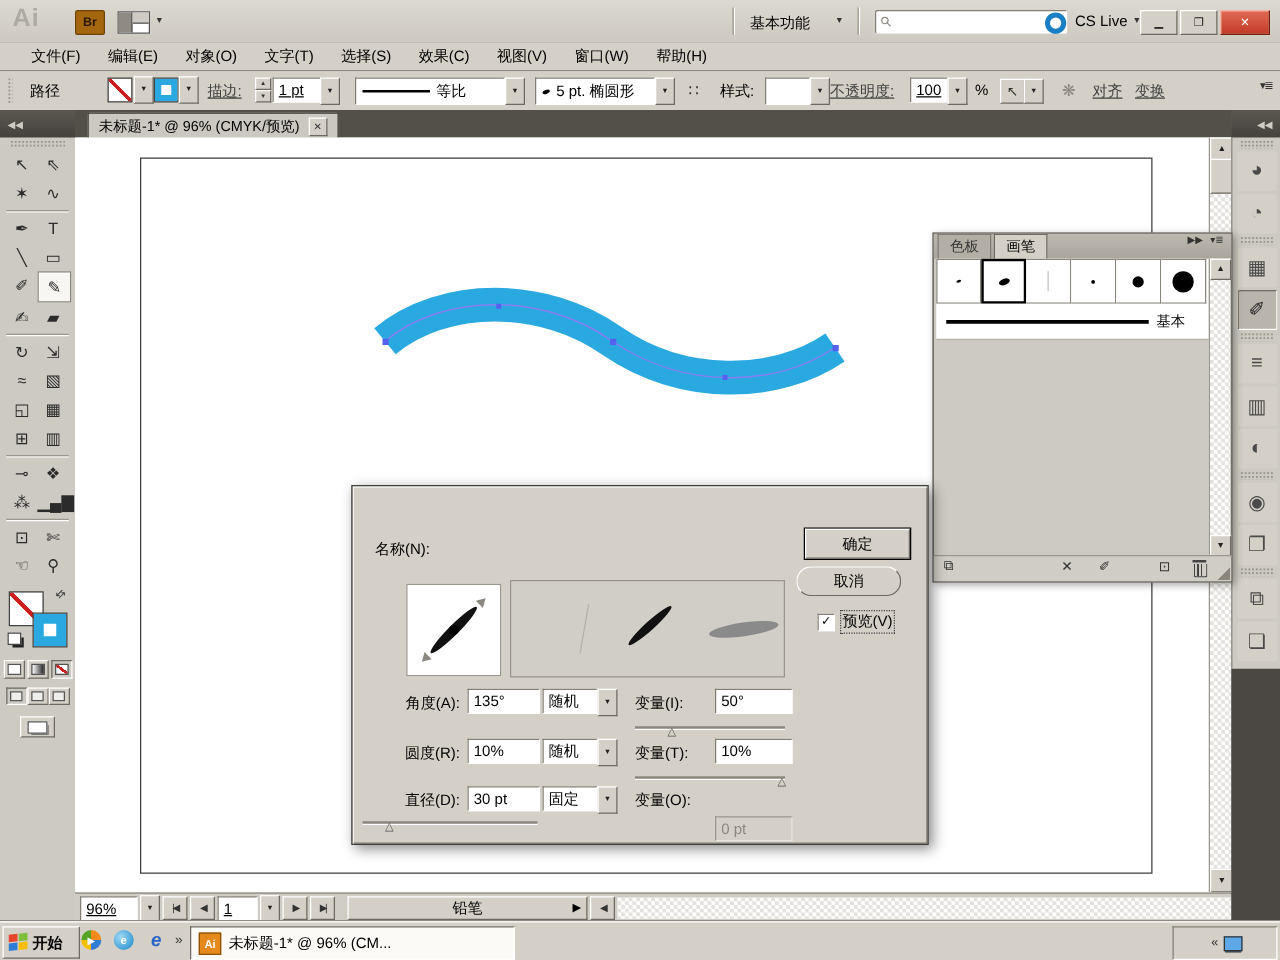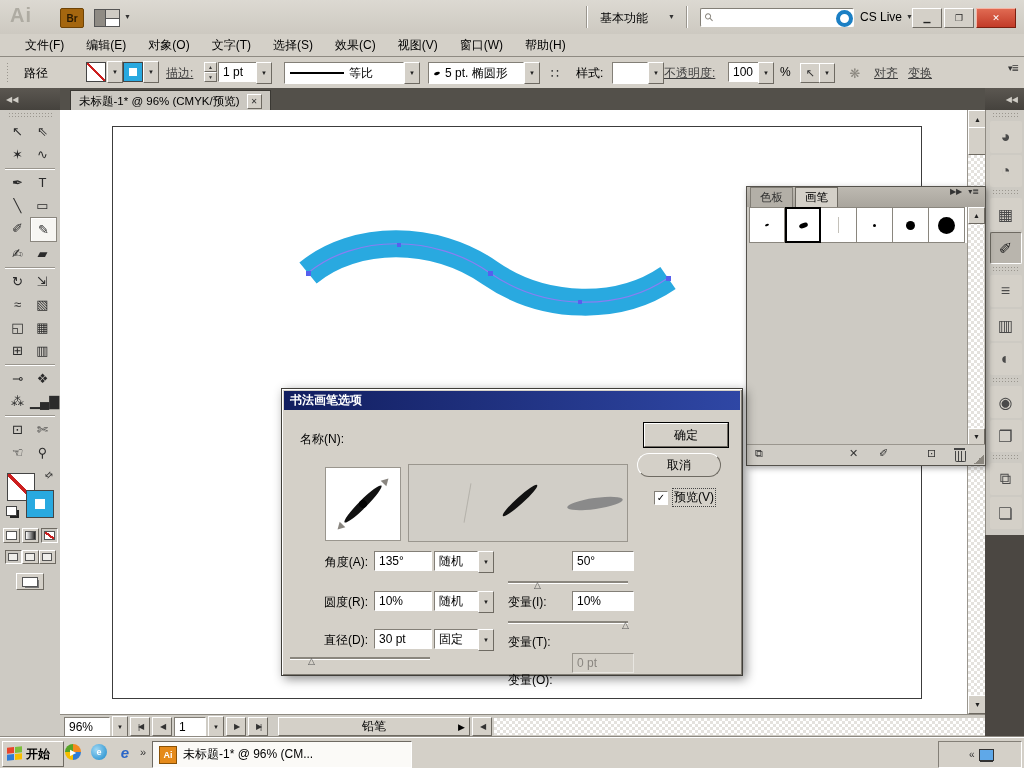--- a/index.html
+++ b/index.html
@@ -47,21 +47,21 @@
   .controlbar{position:absolute;left:0;top:57px;width:1024px;height:31px;background:#D4D0C8;border-bottom:5px solid #c2410c;}
   .cb{position:absolute;top:8px;}
   .swatchbtn{position:absolute;top:4px;height:22px;display:flex;align-items:center;gap:1px;}
   .sw{width:18px;height:18px;border:1px solid #444;}
   .sw.none{background:linear-gradient(to top right,#fff 45%,#CC1F1F 45%,#CC1F1F 55%,#fff 55%);}
   .sw.cyan{background:#fff;border:5px solid #29A9E0;box-sizing:border-box;outline:1px solid #444;}
   .ddbtn{width:14px;height:20px;display:grid;place-items:center;}
   .ddbtn::after{content:"▼";font-size:6px;color:#222;}
   .spinner{position:absolute;left:204px;top:5px;width:13px;height:20px;display:flex;flex-direction:column;}
   .spinner span{flex:1;display:grid;place-items:center;font-size:5px;color:#333;border:1px solid;border-color:#fff #6E6A62 #6E6A62 #fff;background:#D4D0C8;}
-  .field{height:18px;display:flex;align-items:center;padding-left:4px;}
+  .field{height:18px;display:flex;align-items:center;padding-left:4px;text-decoration:underline;}
   .combo{position:absolute;display:flex;align-items:stretch;}
   .combo .ctext{display:flex;align-items:center;gap:5px;padding:0 5px;border:1px solid;border-color:#837F77 #fff #fff #837F77;background:#fff;}
   .hline{display:inline-block;width:54px;height:2px;background:#000;}
   .minidash{display:inline-block;width:6px;height:3px;background:#000;border-radius:50%;transform:rotate(-20deg);}
   .cicon{position:absolute;display:grid;place-items:center;color:#333;}
   .panelmenu{position:absolute;right:6px;top:6px;font-size:9px;color:#333;letter-spacing:-1px;}
 
   
   .toolpanel{position:absolute;left:0;top:88px;width:60px;height:649px;background:#CDCAC3;border-right:1px solid #8E8A82;}
   .phead{height:22px;background:linear-gradient(#5B5751,#45423D);color:#cfccc5;font-size:8px;display:flex;align-items:center;padding:0 6px;}
@@ -161,21 +161,21 @@
   .tip .ar1{left:-6px;border-right:7px solid #8a8680;}
   .tip .ar2{right:-6px;border-left:7px solid #8a8680;}
   .strokebox{position:absolute;left:126px;top:75px;width:218px;height:76px;background:#D1CEC7;border:1px solid #9a968e;}
   .sp1{position:absolute;left:58px;top:18px;width:1px;height:40px;background:#b4b1aa;transform:rotate(10deg);}
   .sp2{position:absolute;left:88px;top:32px;width:46px;height:7px;background:#111;border-radius:50%;transform:rotate(-42deg);}
   .sp3{position:absolute;left:158px;top:33px;width:56px;height:11px;background:#8a8a8a;border-radius:50%;transform:rotate(-8deg);}
   .drow{position:absolute;left:0;width:100%;height:22px;}
   .dlabel{position:absolute;left:14px;width:72px;text-align:right;top:3px;}
   .dinput{left:92px;top:0;width:48px;}
   .dmode{left:152px;top:0;width:60px;}
-  .dvlabel{position:absolute;left:226px;top:3px;margin-top:40px;}
+  .dvlabel{position:absolute;left:226px;top:3px;}
   .dvinput{left:290px;top:0;width:52px;}
   .slider{position:absolute;height:2px;background:#8a867e;box-shadow:0 1px 0 #fff;}
   .stri{position:absolute;font-size:9px;line-height:8px;color:#555;}
 
   
   .taskbar{position:absolute;left:0;top:737px;width:1024px;height:31px;background:#D4D0C8;border-top:1px solid #fff;box-shadow:0 -1px 0 #8E8A82;}
   .startbtn{position:absolute;left:2px;top:3px;width:56px;height:24px;display:flex;align-items:center;gap:4px;padding-left:4px;font-weight:bold;font-size:12px;}
   .flag{width:15px;height:14px;display:grid;grid-template:6px 6px / 7px 7px;gap:1px;transform:skewY(-6deg);}
   .flag div:nth-child(1){background:#E8452C;}.flag div:nth-child(2){background:#7DBE3B;}
   .flag div:nth-child(3){background:#2F7CD6;}.flag div:nth-child(4){background:#F6BE00;}
@@ -547,38 +547,39 @@
       <span class="bcell">
           <span class="dot" style="width:3px;height:3px;"></span>
         </span>
       <span class="bcell">
           <span class="dot" style="width:9px;height:9px;"></span>
         </span>
       <span class="bcell">
           <span class="dot" style="width:17px;height:17px;"></span>
         </span>
     </div>
+    <div class="bp-basicrow">
+      <span class="bp-basicline"></span>
+      <span class="bp-basiclabel">基本</span>
+    </div>
     <div class="bp-scroll checker">
       <span class="sbtn raised" style="top:0;width:15px;height:15px;">▲</span>
       <span class="sbtn raised" style="bottom:0;width:15px;height:15px;">▼</span>
     </div>
     <div class="bp-foot">
       <span class="bp-fbtn" style="left:8px;">⧉</span>
       <span class="bp-fbtn" style="left:102px;">✕</span>
       <span class="bp-fbtn" style="left:132px;">✐</span>
       <span class="bp-fbtn" style="left:180px;">⊡</span>
       <span class="trash" style="left:208px;"></span>
       <span class="bp-resize"></span>
     </div>
   </div>
 
   <div class="dialog">
-    <div class="dlg-title">
-        <span>书法画笔选项</span>
-      </div>
 
     <span class="dlg-label" style="left:18px;top:42px;">名称(N):</span>
 
     <span class="dbtn raised default" style="left:362px;top:34px;">确定</span>
     <span class="dbtn raised" style="left:355px;top:64px;border-radius:12px;">取消</span>
     <span class="checkrow" style="left:372px;top:100px;">
       <span class="cbox">✓</span>
       <span class="checklabel">预览(V)</span>
     </span>
 

